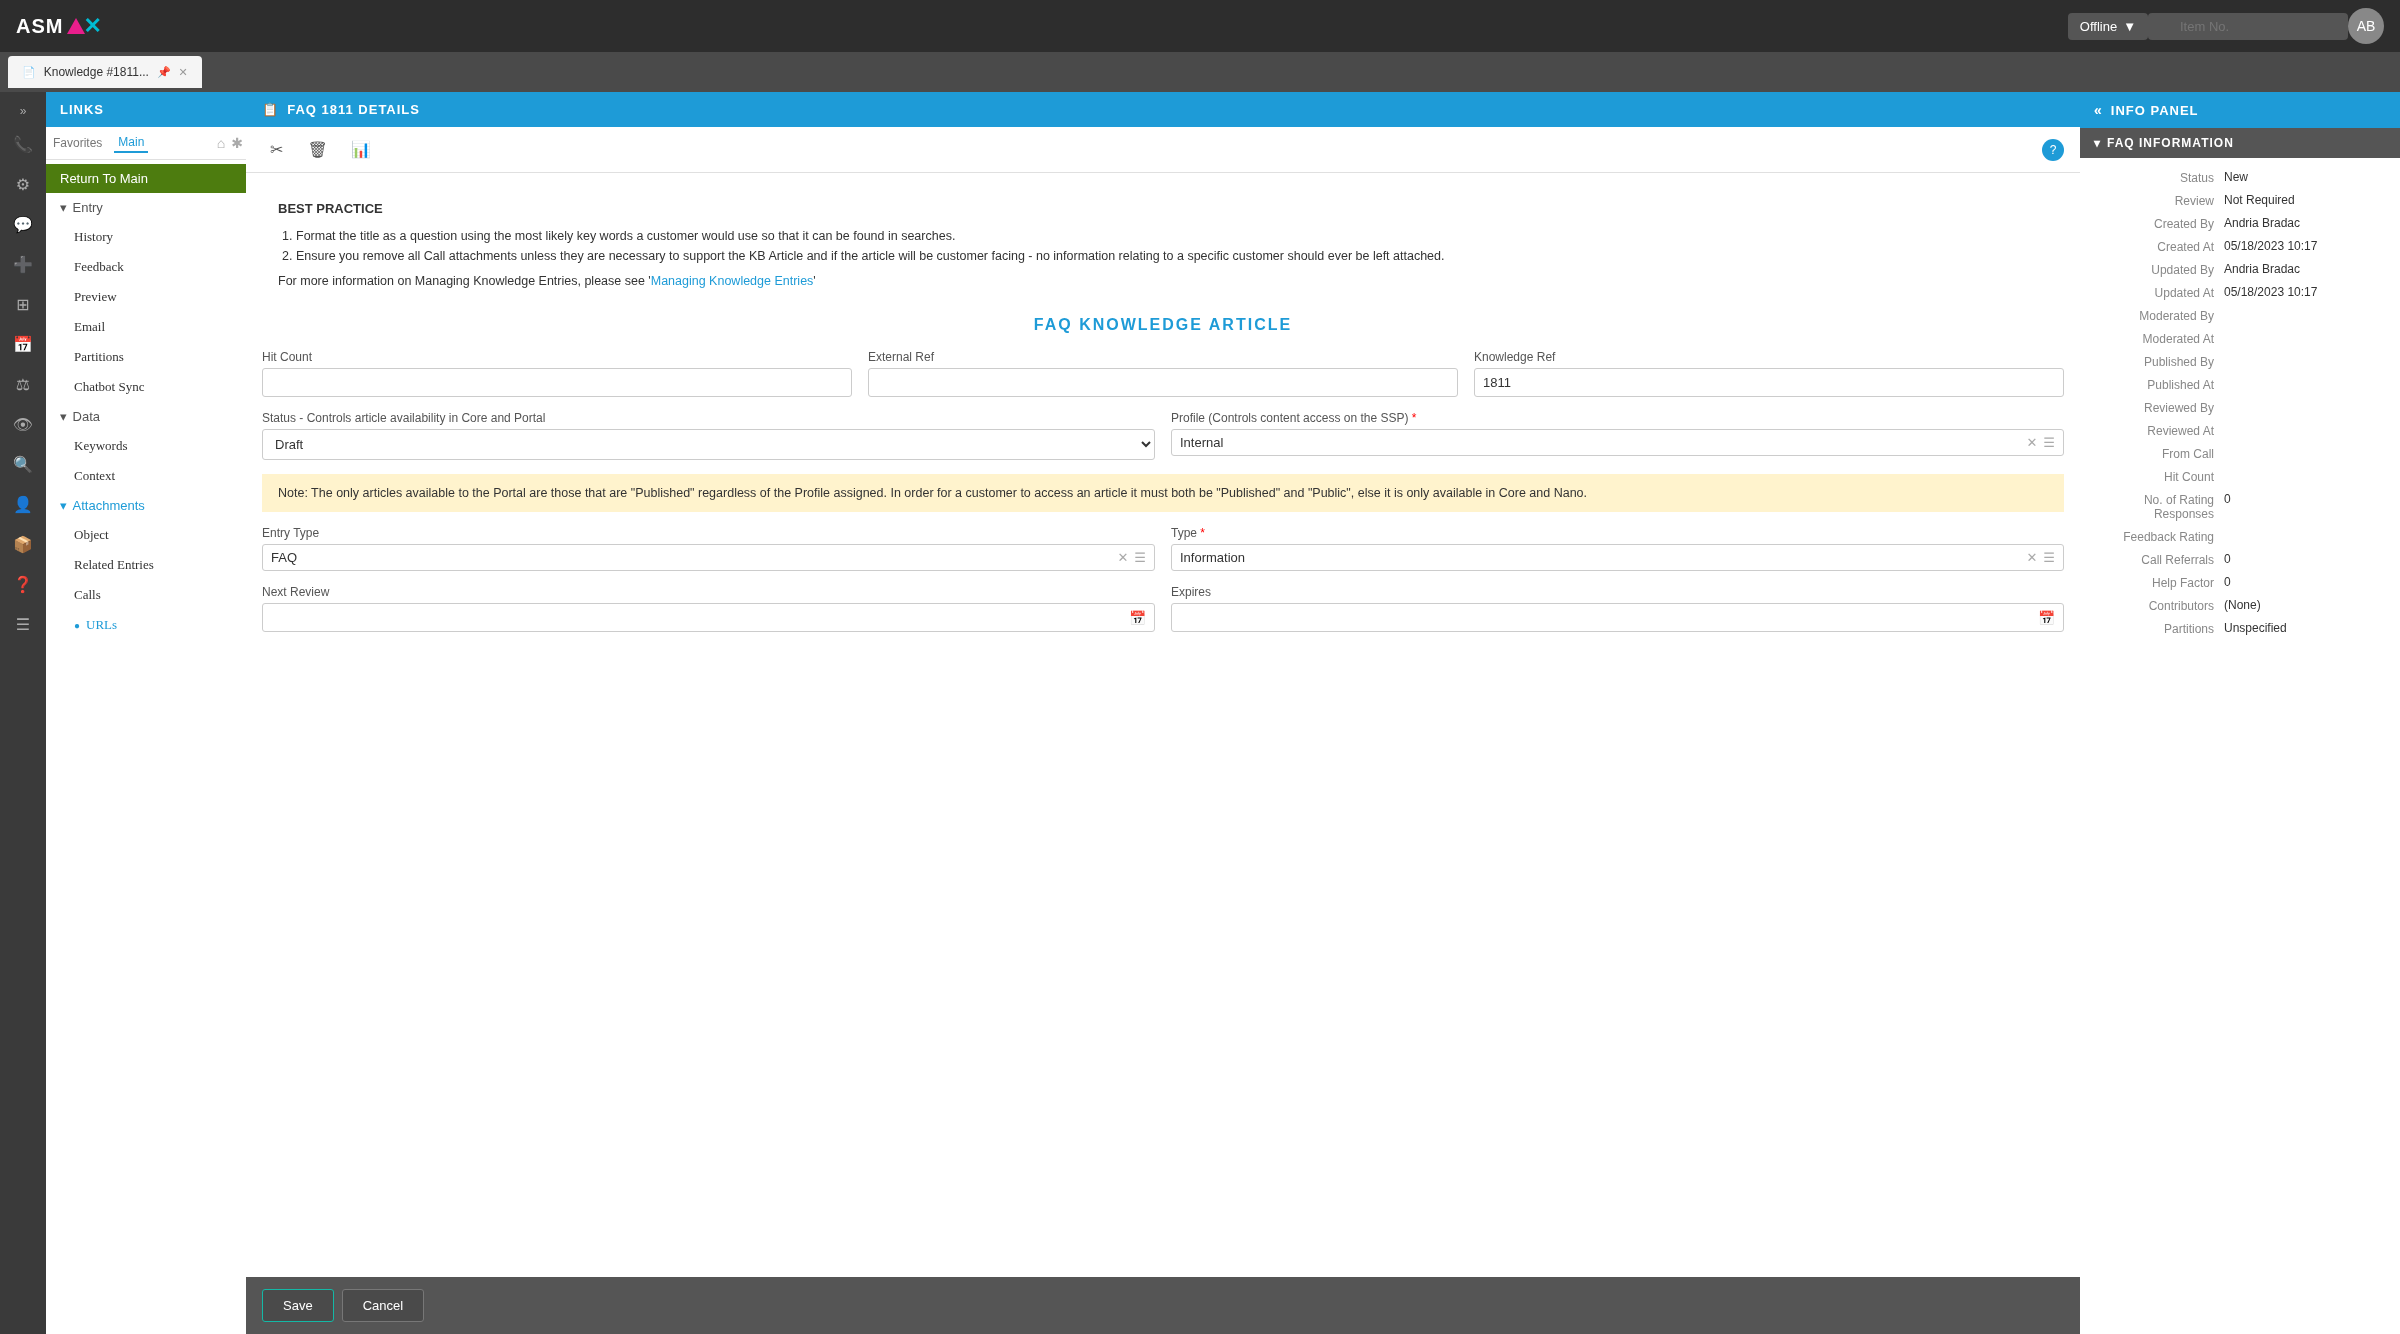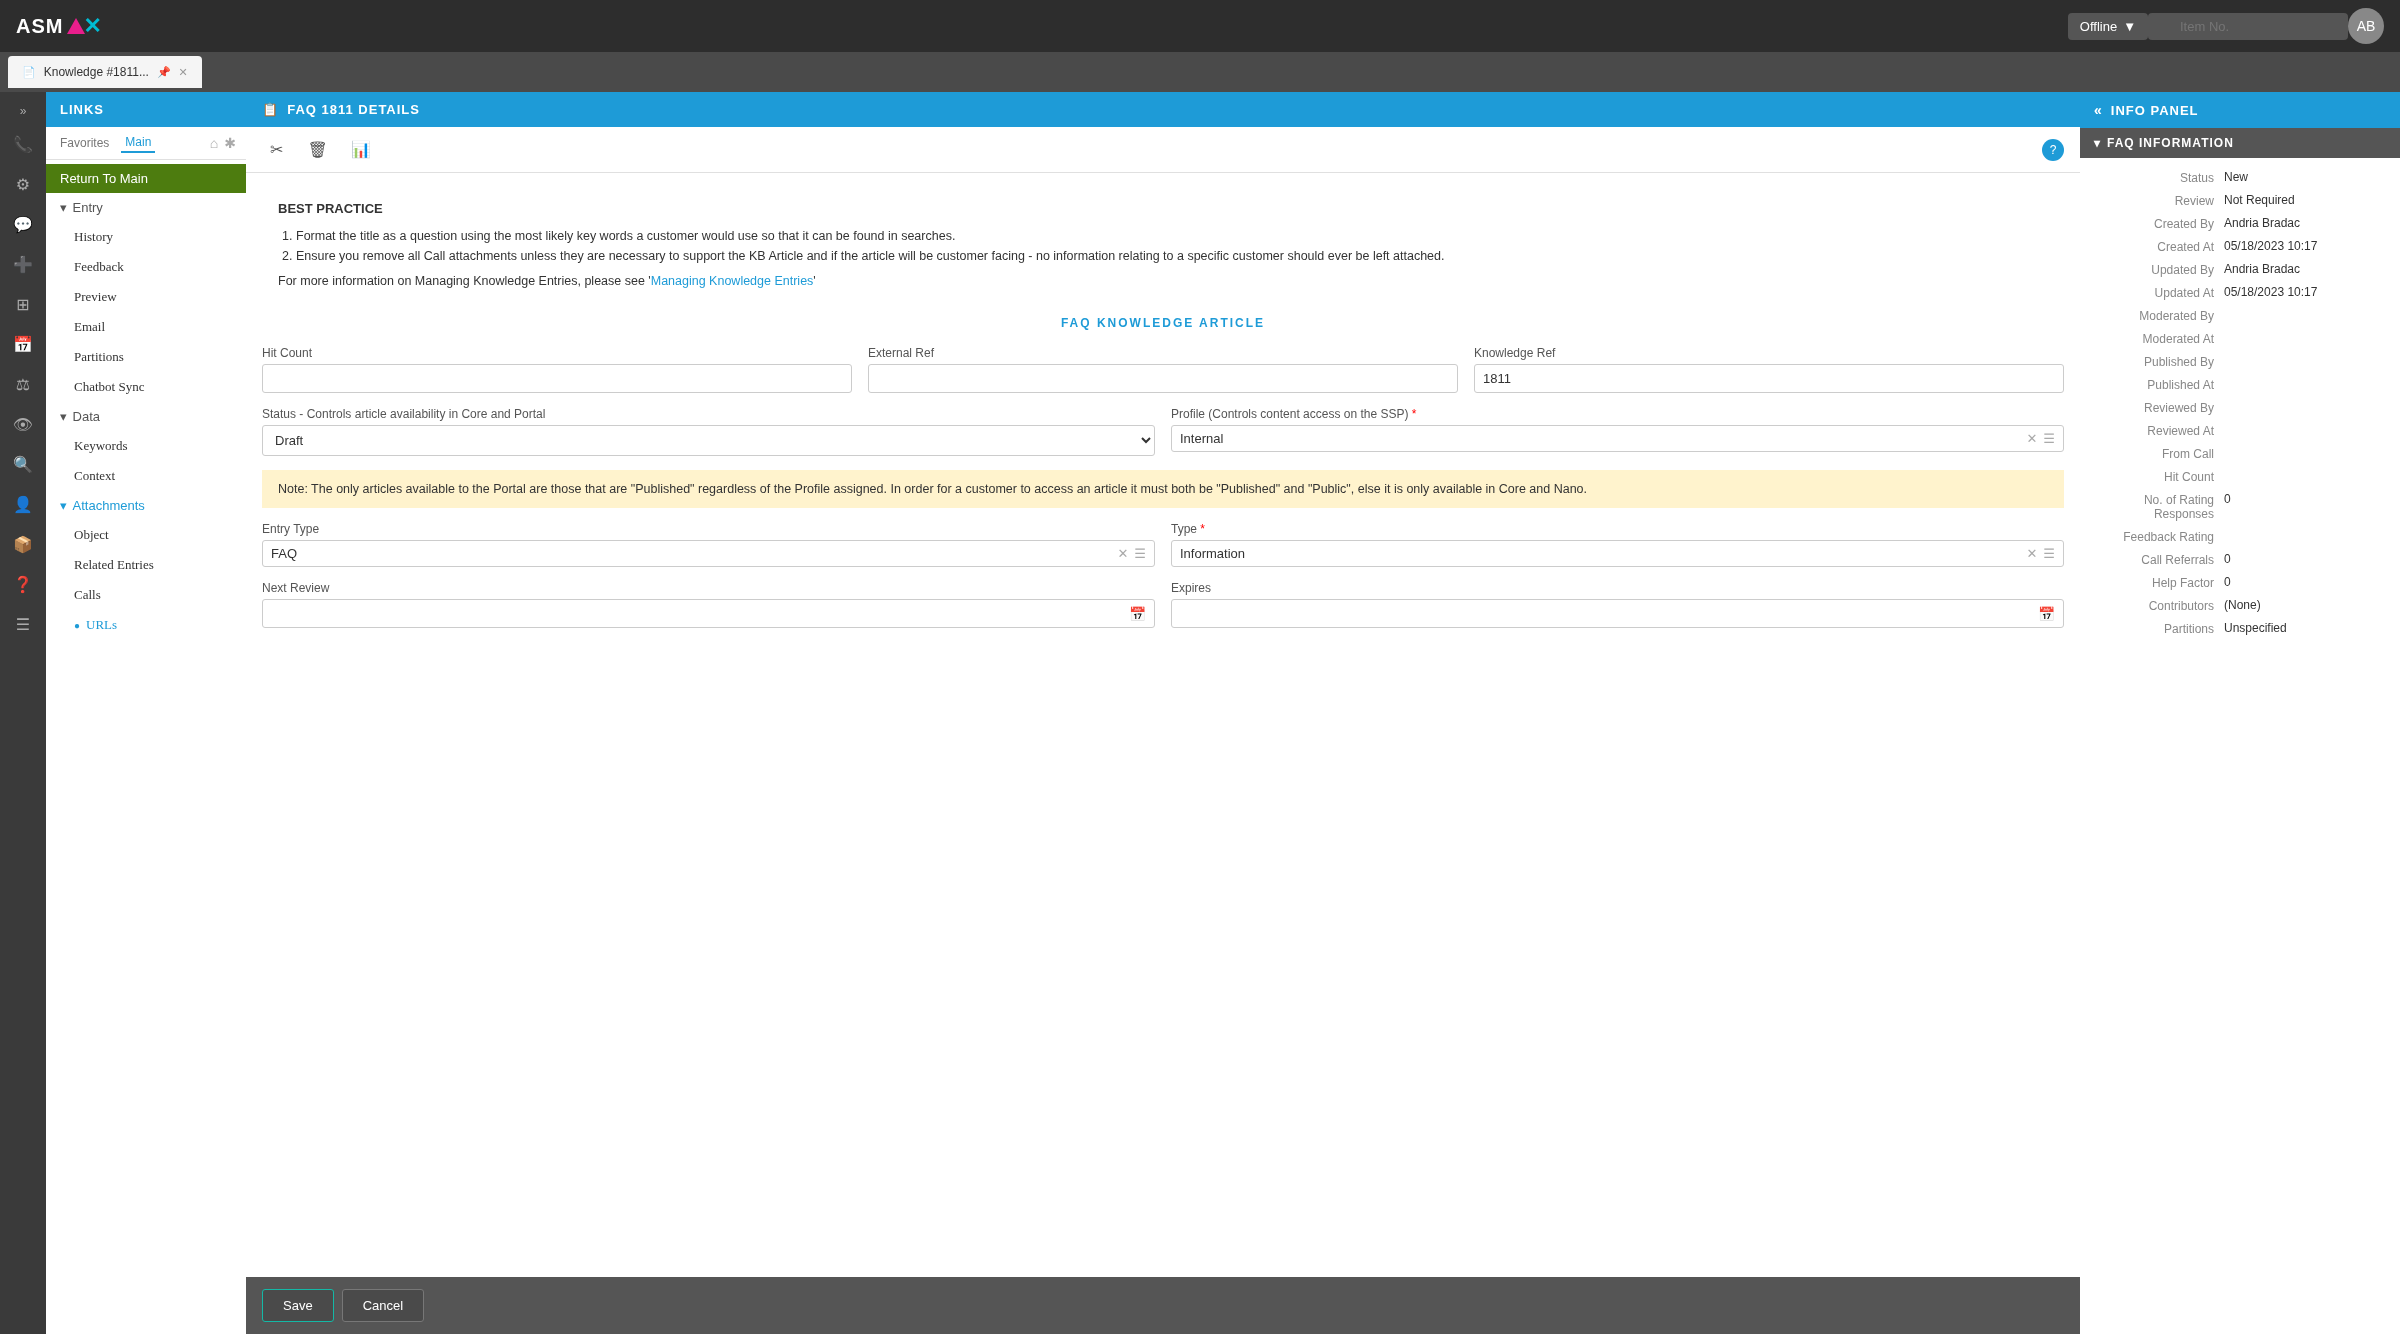--- a/index.html
+++ b/index.html
@@ -145,21 +145,21 @@
       background: #1e9bd7;
       color: white;
       padding: 10px 14px;
       font-weight: bold;
       font-size: 13px;
       letter-spacing: 1px;
     }
     .links-tabs {
       display: flex;
       align-items: center;
-      padding: 6px 10px;
+      padding: 6px 3px;
       border-bottom: 1px solid #e0e0e0;
       gap: 8px;
     }
     .links-tab {
       font-size: 12px;
       color: #777;
       cursor: pointer;
       padding: 2px 4px;
     }
     .links-tab.active {
@@ -276,21 +276,21 @@
     .best-practice p {
       font-size: 12.5px;
       color: #333;
       margin-top: 8px;
     }
     .best-practice a { color: #1e9bd7; text-decoration: none; }
 
     .faq-title {
       text-align: center;
       color: #1e9bd7;
-      font-size: 12px;
+      font-size: 16px;
       font-weight: bold;
       letter-spacing: 2px;
       margin: 16px 0;
     }
 
     .form-row {
       display: flex;
       gap: 16px;
       margin-bottom: 14px;
       align-items: flex-start;

